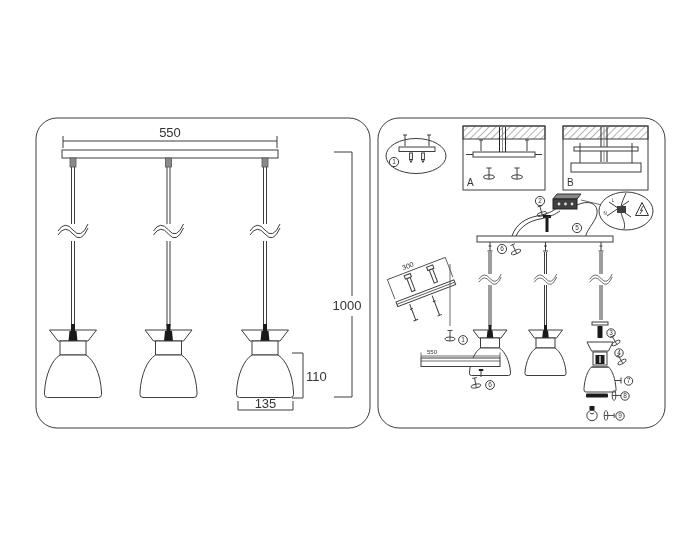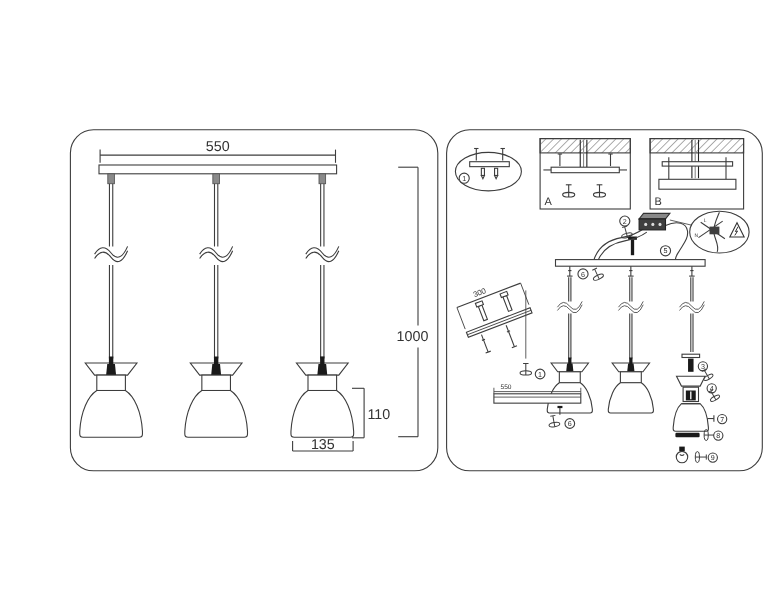--- a/index.html
+++ b/index.html
@@ -1,16 +1,16 @@
 <!DOCTYPE html>
 <html><head>
 <meta charset="utf-8">
 <style>
   html,body{margin:0;padding:0;background:#fff;}
-  .stage{position:relative;width:668px;height:544px;background:#ffffff;overflow:hidden;padding-left:28px;}
+  .stage{position:relative;width:668px;height:544px;background:#ffffff;overflow:hidden;}
   .s{stroke:#3d3d3d;fill:none;stroke-width:1;}
   .sf{stroke:#3d3d3d;fill:#ffffff;stroke-width:1;}
   .sthin{stroke:#4a4a4a;fill:none;stroke-width:0.8;}
   .blk{fill:#1a1a1a;stroke:none;}
   .t{font-family:"Liberation Sans","DejaVu Sans",sans-serif;fill:#333;}
   .t13{font-size:13px;}
   .t10{font-size:10px;}
   .t7{font-size:7px;}
   .t6{font-size:6px;}
   .t65{font-size:6.5px;}

